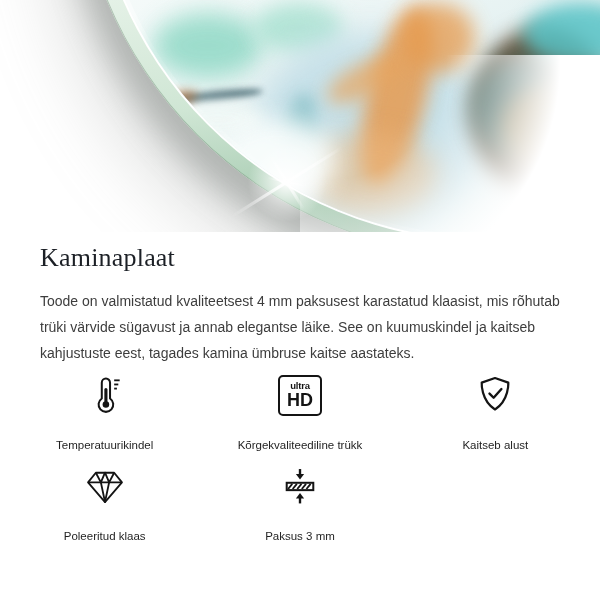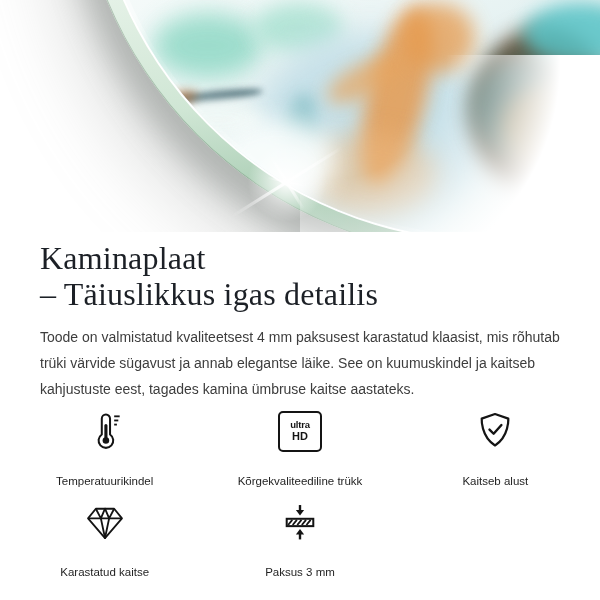--- a/index.html
+++ b/index.html
@@ -49,21 +49,21 @@
     background:radial-gradient(circle,rgba(255,255,255,.98) 0%,rgba(255,255,255,.55) 28%,rgba(255,255,255,0) 62%);
   }
   .sparkle .ray{position:absolute;left:0;top:0;background:linear-gradient(90deg,rgba(255,255,255,0),#fff 50%,rgba(255,255,255,0));}
   .sparkle .r1{width:130px;height:3px;transform:translate(-50%,-50%) rotate(-32deg);}
   .sparkle .r2{width:64px; height:2.5px;transform:translate(-50%,-50%) rotate(58deg);}
   .sparkle .r3{width:40px; height:2px;transform:translate(-50%,-50%) rotate(12deg);}
   
   .content{padding:8px 40px 0;}
   .title{
     margin:0;font-family:"Liberation Serif", serif;font-weight:400;
-    font-size:32px;line-height:36px;color:#1c2026;letter-spacing:.2px;
+    font-size:26px;line-height:36px;color:#1c2026;letter-spacing:.2px;
   }
   .title span{display:block;}
   .desc{
     margin:12px 0 1px;max-width:540px;
     font-size:14px;line-height:26px;color:#3d3d3d;
   }
   
   .features{
     margin-top:6px;padding:0 7px;
     display:grid;grid-template-columns:repeat(3,1fr);row-gap:12px;
@@ -71,21 +71,21 @@
   .feature{display:flex;flex-direction:column;align-items:center;}
   .icon-wrap{height:46px;display:flex;align-items:center;justify-content:flex-start;}
   .feature-label{margin-top:21px;font-size:11.5px;color:#1f1f1f;text-align:center;}
   svg.ic{display:block;}
   .uhd{
     width:40px;height:37px;border:2.6px solid #141414;border-radius:5px;
     display:flex;flex-direction:column;align-items:center;justify-content:center;
     color:#141414;line-height:1;background:#fff;
   }
   .uhd .t{font-size:9.5px;font-weight:700;letter-spacing:-.2px;}
-  .uhd .b{font-size:11px;font-weight:800;margin-top:1px;}
+  .uhd .b{font-size:18px;font-weight:800;margin-top:1px;}
 </style>
 </head>
 <body>
 
 <div class="hero">
   <div class="glass-outer">
     <div class="glass-inner">
       <div>
         <div class="p p1"></div>
           <div class="p p2"></div>
@@ -111,21 +111,20 @@
     <div class="ray r1"></div>
       <div class="ray r2"></div>
       <div class="ray r3"></div>
   </div>
   <div class="photo-fade"></div>
 </div>
 
 <div class="content">
   <h1 class="title">
     <span>Kaminaplaat</span>
-    <span>– Täiuslikkus igas detailis</span>
   </h1>
   <p class="desc">Toode on valmistatud kvaliteetsest 4 mm paksusest karastatud klaasist, mis rõhutab trüki värvide sügavust ja annab elegantse läike. See on kuumuskindel ja kaitseb kahjustuste eest, tagades kamina ümbruse kaitse aastateks.</p>
 </div>
 
 <div class="features">
 
   <div class="feature">
     <div class="icon-wrap">
       <svg class="ic" width="44" height="44" viewBox="0 0 48 48" fill="none" stroke="#141414">
         <path d="M20.5 27.8 V10.5 a4.5 4.5 0 0 1 9 0 V27.8 a8 8 0 1 1 -9 0 Z" stroke-width="2.2" stroke-linejoin="round"></path>
@@ -161,21 +160,21 @@
 
   <div class="feature">
     <div class="icon-wrap">
       <svg class="ic" width="44" height="44" viewBox="0 0 48 48" fill="none" stroke="#141414" stroke-width="2" stroke-linejoin="round">
         <path d="M14 9.5 H34 L42.5 20 L24 41.5 L5.5 20 Z"></path>
         <path d="M5.5 20 H42.5"></path>
         <path d="M14 9.5 L19.5 20 L24 9.5 L28.5 20 L34 9.5"></path>
         <path d="M19.5 20 L24 41.5 L28.5 20"></path>
       </svg>
     </div>
-    <div class="feature-label">Karastatud kaitse</div>
+    <div class="feature-label">Poleeritud klaas</div>
   </div>
 
 
   <div class="feature">
     <div class="icon-wrap">
       <svg class="ic" width="44" height="44" viewBox="0 0 48 48" fill="none" stroke="#141414">
         <line x1="24" y1="5.5" x2="24" y2="11.5" stroke-width="2.6"></line>
         <path d="M19.5 11 H28.5 L24 17 Z" fill="#141414" stroke="none"></path>
         <rect x="9.5" y="20.5" width="29" height="8" fill="#ffffff" stroke-width="2.2"></rect>
         <line x1="11" y1="27.3" x2="15.6" y2="21.7" stroke-width="2"></line>

